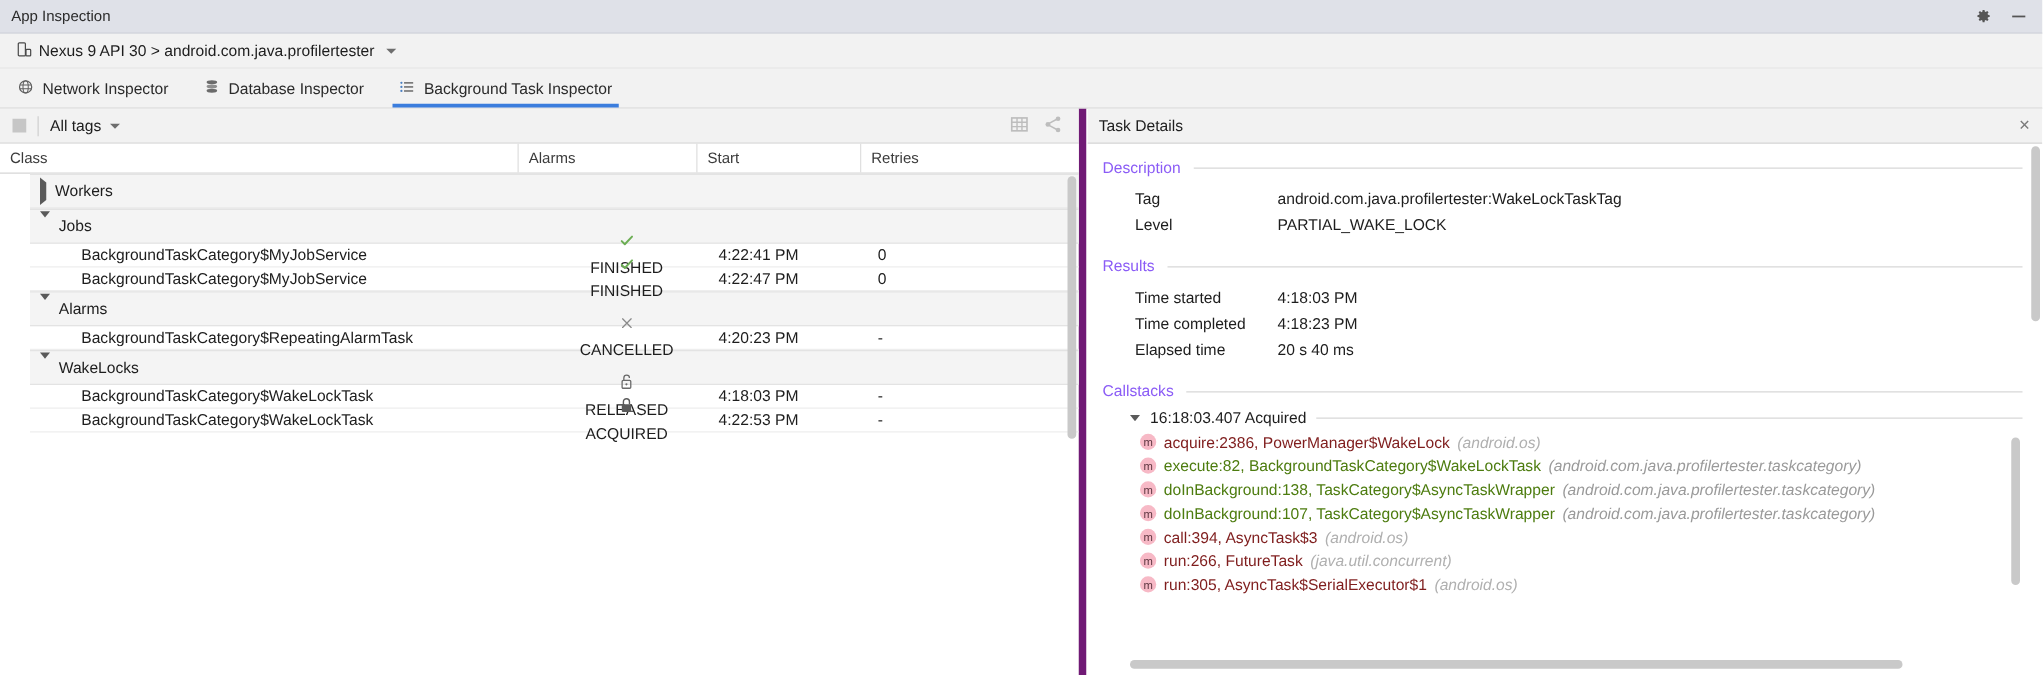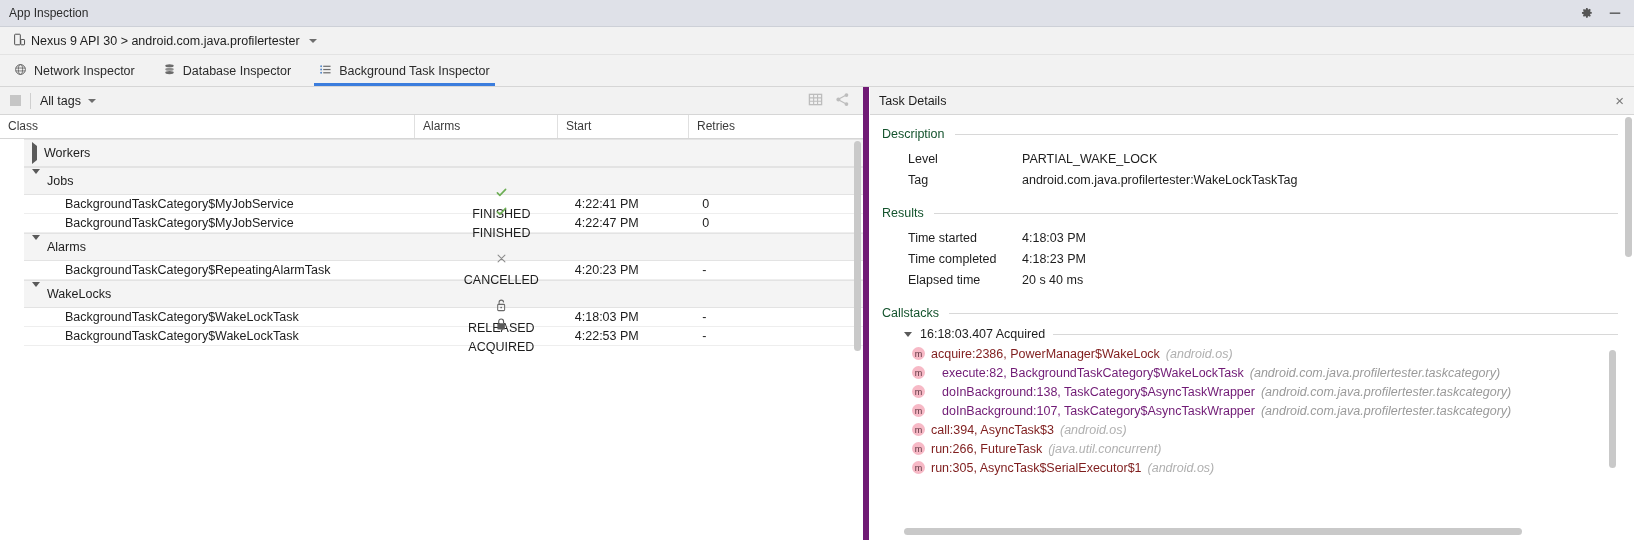--- a/index.html
+++ b/index.html
@@ -145,21 +145,21 @@
   }
   .rp-title { margin-left: 9px; font-size: 12.5px; color: #1d1d1d; }
   .rp-close { margin-left: auto; margin-right: 10px; cursor: pointer;
     font-size: 15px; color: #7a7a7a; line-height: 1; }
 
   .rp-body { position: relative; height: 425px; padding: 12px 16px 0 12px; }
 
   .sec-head {
     display: flex; align-items: center; gap: 10px; margin-bottom: 7px;
   }
-  .sec-title { font-size: 12.5px; color: #14532d; white-space: nowrap; }
+  .sec-title { font-size: 12.5px; color: #8b5cf6; white-space: nowrap; }
   .sec-rule { flex: 1; height: 1px; background: #d8d8d8; }
 
   .kv { display: flex; height: 21px; align-items: center; font-size: 12.5px; }
   .kv .k { width: 140px; padding-left: 26px; color: #1d1d1d; }
   .kv .v { color: #1d1d1d; }
 
   .sec-gap { height: 16px; }
 
   
   .cs-group-head {
@@ -175,21 +175,21 @@
     display: flex; align-items: center; gap: 6px; height: 19px;
     font-size: 12.5px; white-space: nowrap; cursor: pointer;
   }
   .mbadge {
     width: 13px; height: 13px; border-radius: 50%;
     background: #f7b9c6; color: #5e3540; font-size: 9px;
     display: inline-flex; align-items: center; justify-content: center;
     flex: 0 0 13px; font-family: "Liberation Sans", sans-serif;
   }
   .cs-main { color: #7f1d1d; }
-  .cs-main.hl { color: #701a75; margin-left: 11px; }
+  .cs-main.hl { color: #4d7c0f; }
   .cs-pkg { color: #b0b0b0; font-style: italic; }
   .cs-pkg.hl { color: #9a9a9a; }
 
   .cs-vscroll {
     position: absolute; right: 2px; top: 6px; width: 7px; height: 118px;
     background: #c9c9c9; border-radius: 4px;
   }
   .cs-hscroll {
     position: absolute; left: 34px; bottom: 5px; width: 618px; height: 7px;
     background: #c9c9c9; border-radius: 4px;
@@ -396,26 +396,26 @@
       <span class="rp-close">×</span>
     </div>
 
     <div class="rp-body">
 
       <div class="sec-head">
         <span class="sec-title">Description</span>
         <span class="sec-rule"></span>
       </div>
       <div class="kv">
+        <span class="k">Tag</span>
+        <span class="v">android.com.java.profilertester:WakeLockTaskTag</span>
+      </div>
+      <div class="kv">
         <span class="k">Level</span>
         <span class="v">PARTIAL_WAKE_LOCK</span>
-      </div>
-      <div class="kv">
-        <span class="k">Tag</span>
-        <span class="v">android.com.java.profilertester:WakeLockTaskTag</span>
       </div>
 
       <div class="sec-gap"></div>
 
       <div class="sec-head">
         <span class="sec-title">Results</span>
         <span class="sec-rule"></span>
       </div>
       <div class="kv">
         <span class="k">Time started</span>

